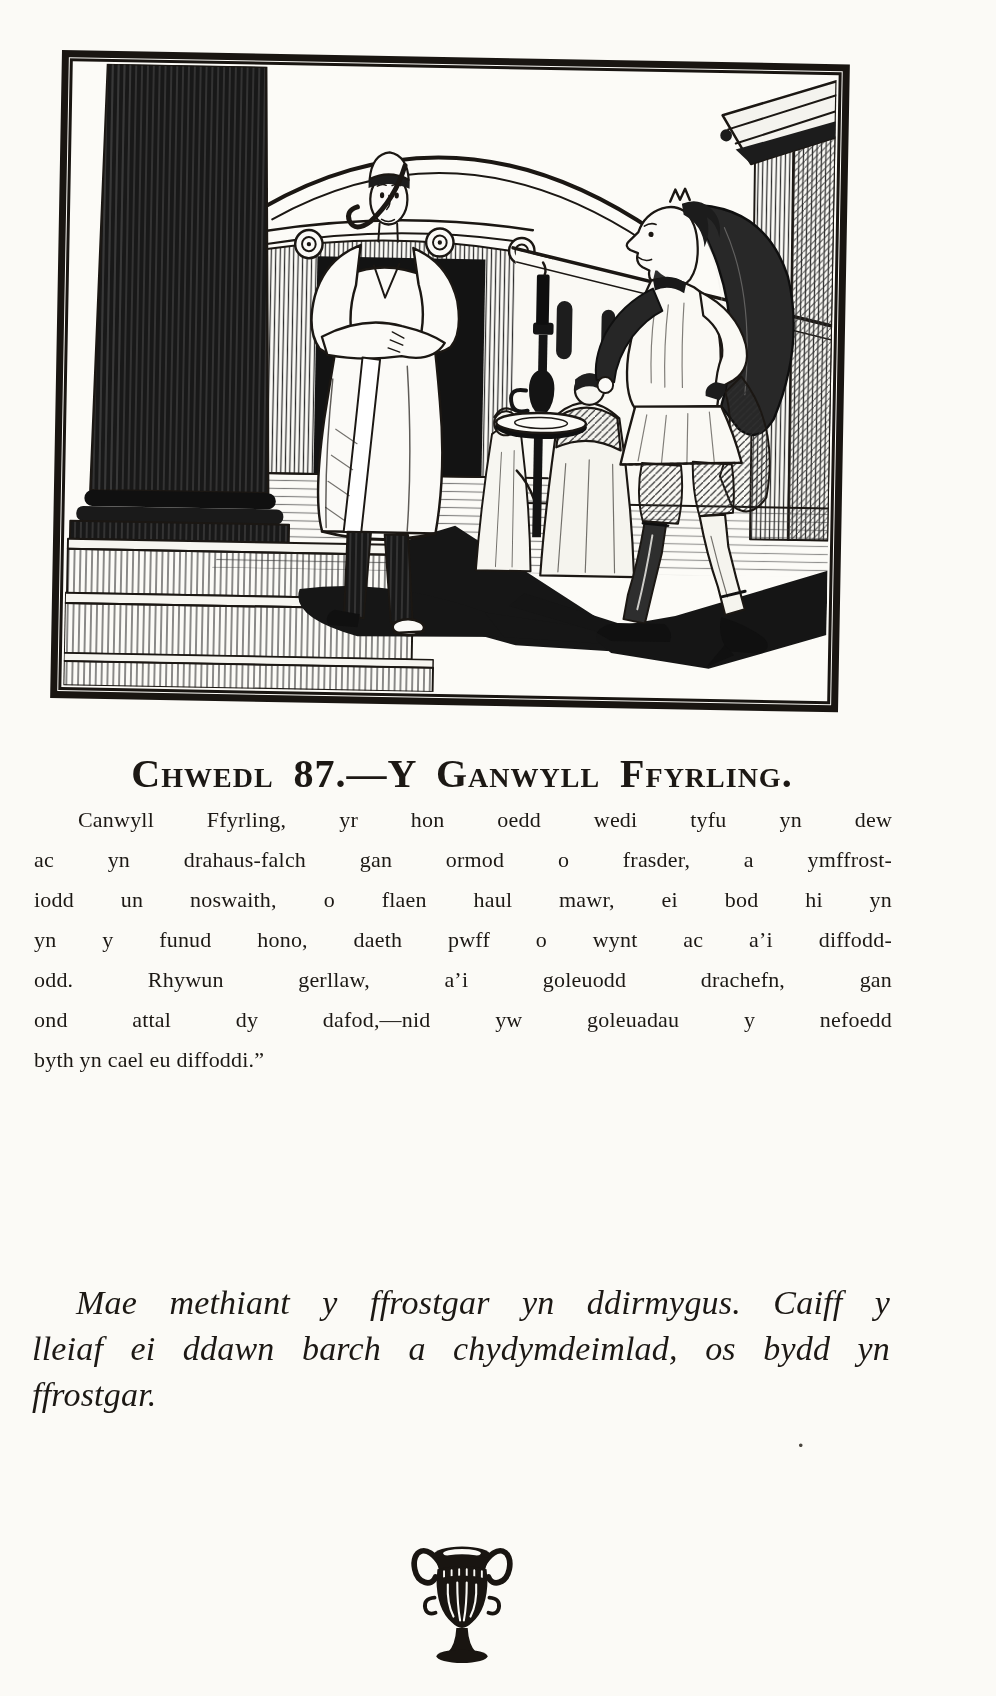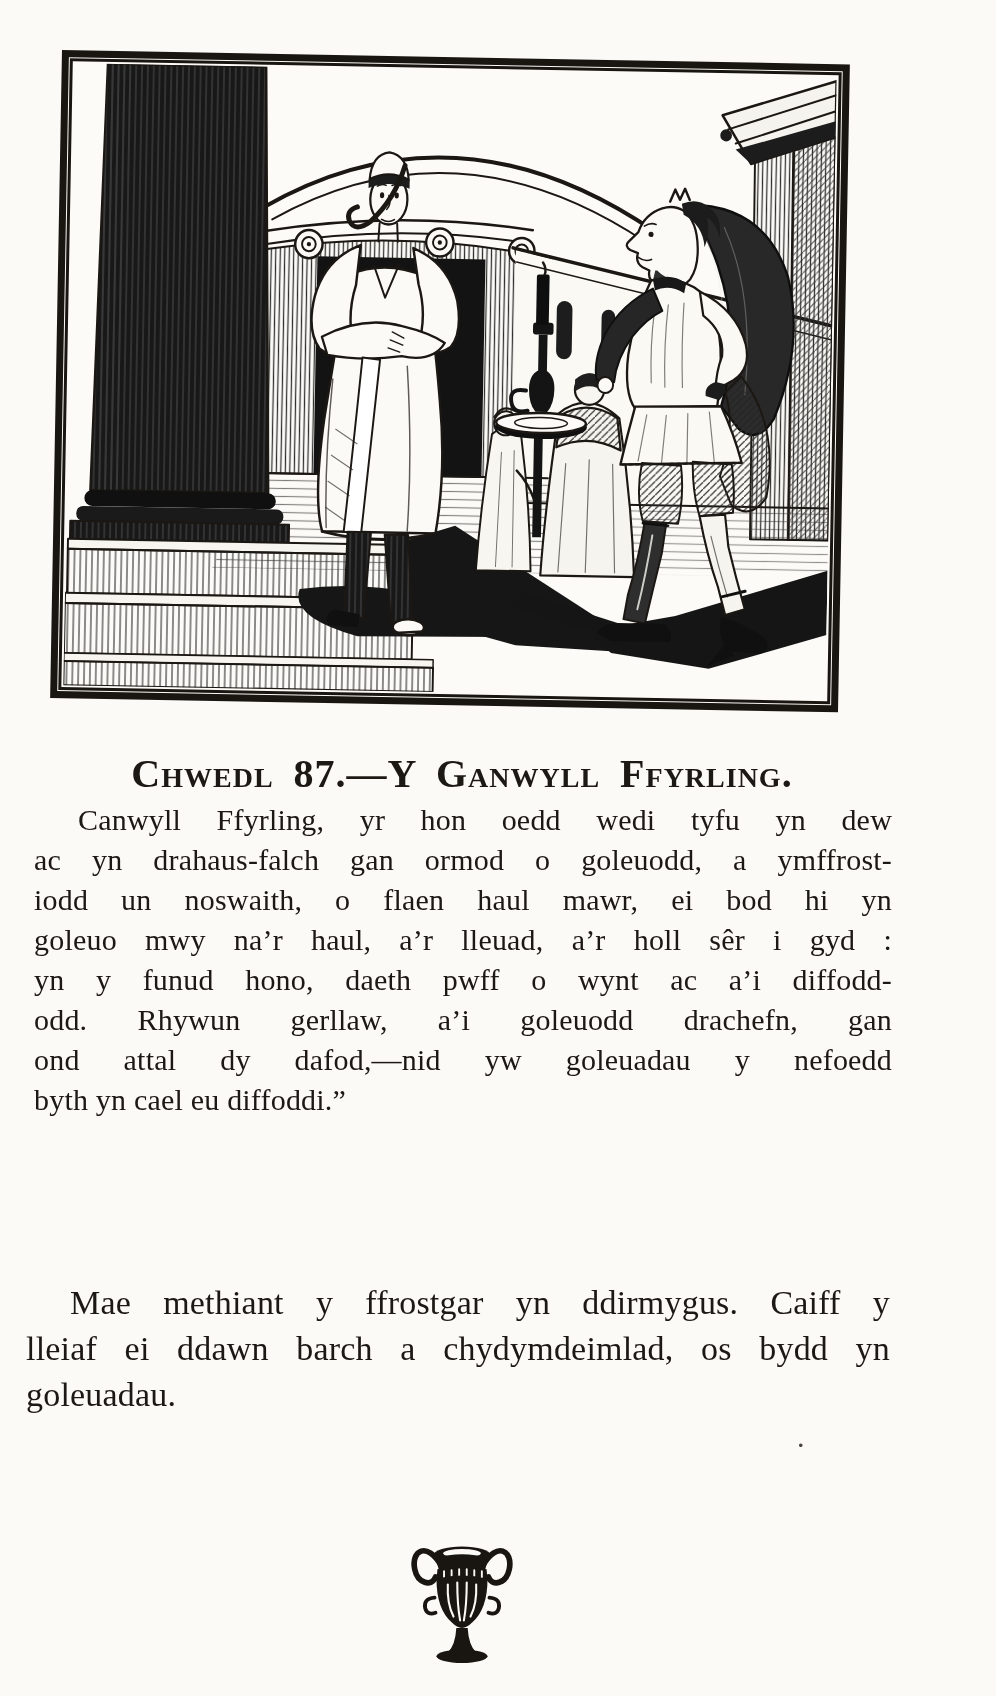--- a/index.html
+++ b/index.html
@@ -22,26 +22,26 @@
   .scene-box svg{width:100%;height:100%;display:block;}
 
   
   .fable-title{
     position:absolute;left:0;right:0;top:752px;
     text-align:center;font-weight:bold;font-variant:small-caps;
     font-size:40px;letter-spacing:1px;word-spacing:9px;line-height:44px;
   }
   .story{position:absolute;left:34px;right:32px;top:800px;}
   .story .line{
-    font-size:30px;line-height:40px;letter-spacing:.2px;
+    font-size:22px;line-height:40px;letter-spacing:.2px;
     text-align:justify;text-align-last:justify;white-space:nowrap0;
   }
   .line.indent{text-indent:44px;}
   .line.no-just{text-align-last:left;}
-  .moral{position:absolute;left:26px;right:34px;top:1280px;}
+  .moral{position:absolute;left:32px;right:34px;top:1280px;font-style:italic;}
   .moral .line{
     font-size:34px;line-height:46px;letter-spacing:.2px;
     text-align:justify;text-align-last:justify;
   }
   .ornament{position:absolute;left:0;right:0;top:1516px;display:flex;justify-content:center;}
   .stray-dot{position:absolute;left:797px;top:1420px;font-size:30px;color:#4a463f;}
 </style>
 </head>
 <body>
 
@@ -251,33 +251,32 @@
           </g>
         </g>
       </svg>
     </div>
   </div>
 
   <div class="fable-title">Chwedl 87.—Y Ganwyll Ffyrling.</div>
 
   <div class="story">
     <div class="line indent">Canwyll Ffyrling, yr hon oedd wedi tyfu yn dew</div>
-    <div class="line">ac yn drahaus-falch gan ormod o goleuodd, a ymffrost-</div>
+    <div class="line">ac yn drahaus-falch gan ormod o frasder, a ymffrost-</div>
     <div class="line">iodd un noswaith, o flaen haul mawr, ei bod hi yn</div>
-    <div class="line">goleuo mwy na’r haul, a’r lleuad, a’r holl sêr i gyd :</div>
     <div class="line">yn y funud hono, daeth pwff o wynt ac a’i diffodd-</div>
     <div class="line">odd. Rhywun gerllaw, a’i goleuodd drachefn, gan</div>
     <div class="line">ond attal dy dafod,—nid yw goleuadau y nefoedd</div>
     <div class="line no-just">byth yn cael eu diffoddi.”</div>
   </div>
 
   <div class="moral">
     <div class="line indent">Mae methiant y ffrostgar yn ddirmygus. Caiff y</div>
     <div class="line">lleiaf ei ddawn barch a chydymdeimlad, os bydd yn</div>
-    <div class="line no-just">goleuadau.</div>
+    <div class="line no-just">ffrostgar.</div>
   </div>
 
   <div class="ornament">
     <svg width="104" height="152" viewBox="0 0 110 160">
       <g fill="#191511" stroke="#191511" stroke-linecap="round">
 
         <path d="M33,52 C18,26 1,36 5,56 C8,71 23,75 27,64" fill="none" stroke-width="6"></path>
         <path d="M77,52 C92,26 109,36 105,56 C102,71 87,75 83,64" fill="none" stroke-width="6"></path>
 
         <path d="M26,86 q-12,1 -10,11 q2,8 11,5" fill="none" stroke-width="4"></path>

